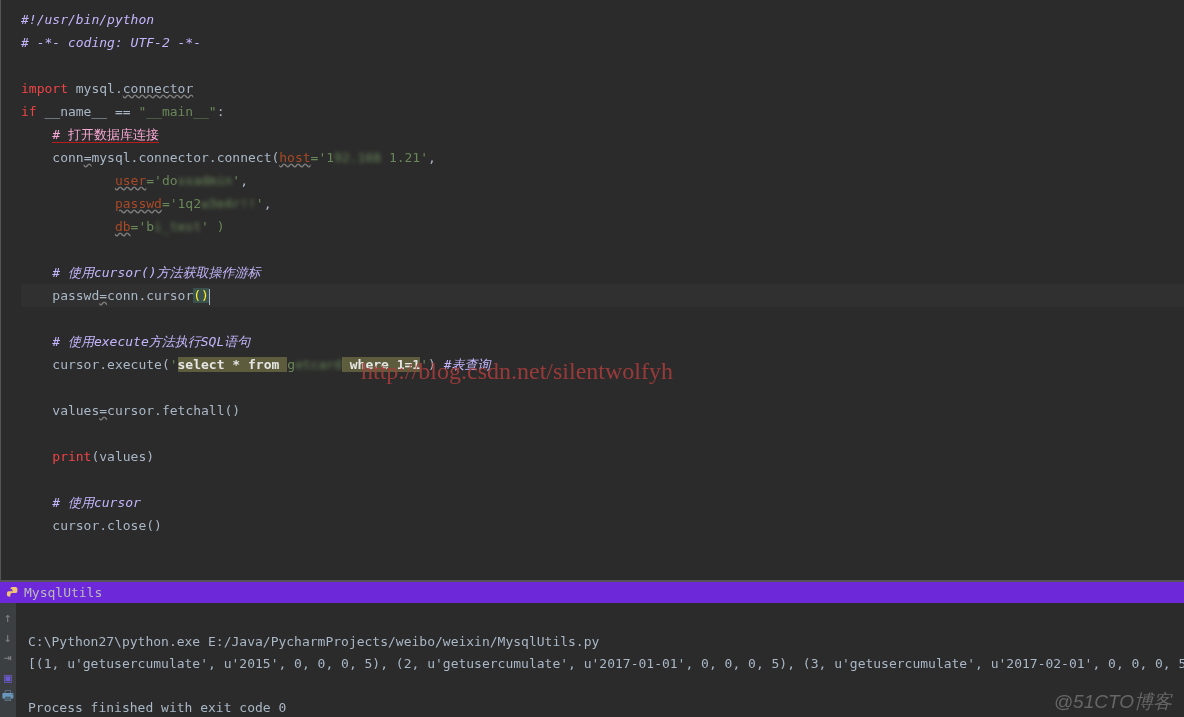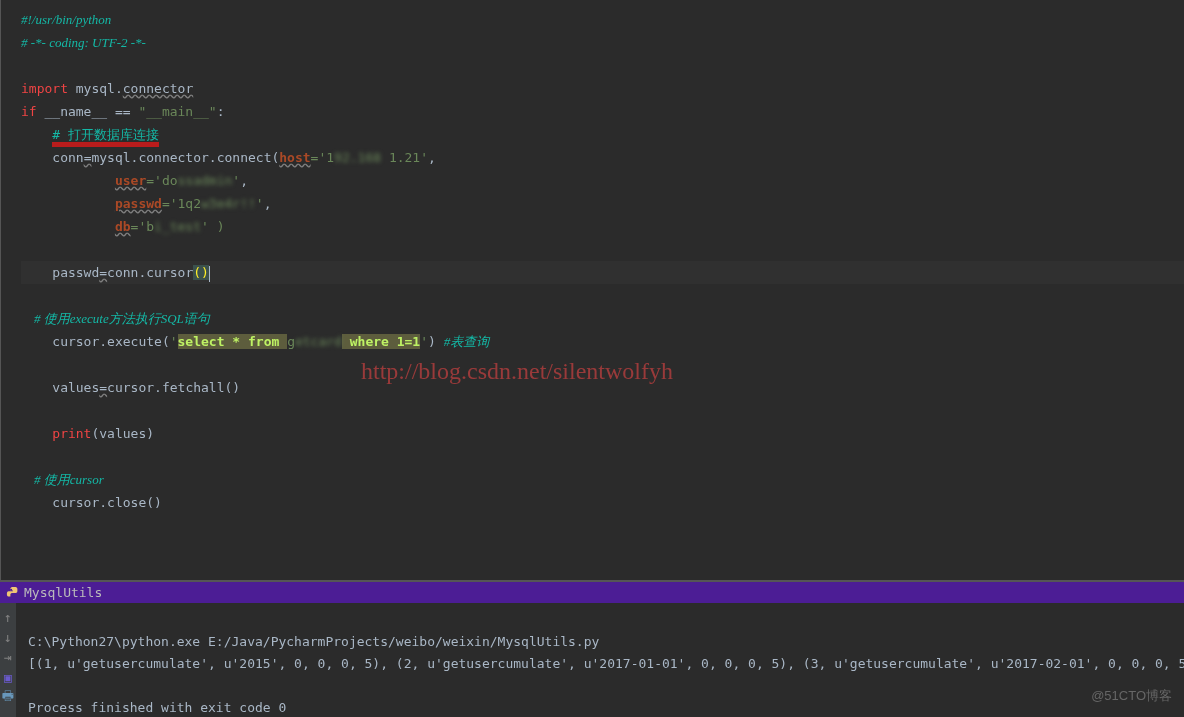--- a/index.html
+++ b/index.html
@@ -19,26 +19,26 @@
   padding: 8px 0 8px 20px;
   line-height: 23px;
   position: relative;
   border-left: 1px solid #555;
 }
 .line { white-space: pre; }
 .highlight-line {
   background: rgba(50,50,50,0.8);
 }
 .kw { color: #ef4444; font-weight: normal; }
-.comment { color: #14b8a6; font-style: italic; font-family: Liberation Serif, serif; }
-.comment-u { color: #14b8a6; border-bottom: 5px solid #b91c1c; }
+.comment { color: #c4b5fd; font-style: italic; }
+.comment-u { color: #f9a8d4; border-bottom: 1px solid #b91c1c; }
 .str { color: #6a8759; }
-.str-hl { color: #bef264; background: #5d5d3d; font-weight: bold; }
+.str-hl { color: #e5e5e5; background: #5d5d3d; font-weight: bold; }
 .ident-u { color: #a9b7c6; text-decoration: underline wavy #808080; }
-.kwarg { color: #aa4926; text-decoration: underline wavy #808080; font-weight: bold; }
+.kwarg { color: #aa4926; text-decoration: underline wavy #808080; }
 .paren-hl { background: #3b514d; color: #ffef28; }
 .name { color: #a9b7c6; }
 .blurred { filter: blur(2px); }
 .watermark {
   position: absolute;
   top: 360px;
   left: 360px;
   color: #a63c3c;
   font-size: 24px;
   font-family: Liberation Serif, serif;
@@ -51,21 +51,21 @@
   width: 1px;
   height: 16px;
   background: #a9b7c6;
   vertical-align: middle;
 }
 .console-panel {
   background: #2b2b2b;
   border-top: 1px solid #555;
 }
 .console-tab {
-  background: #4c1d95;
+  background: #6d28d9;
   height: 22px;
   display: flex;
   align-items: center;
   padding-left: 6px;
   color: #bbbbbb;
   border-top: 1px solid #555;
 }
 .py-icon {
   display: inline-block;
   width: 14px;
@@ -97,42 +97,44 @@
 .console-text {
   padding: 6px 0 6px 12px;
   font-family: "Consolas", monospace;
   font-size: 13px;
   color: #a9b7c6;
   line-height: 22px;
   white-space: pre;
 }
 .bottom-watermark {
   position: absolute;
-  bottom: 12px;
+  bottom: 2px;
   right: 12px;
   color: #666;
-  font-size: 13px;
+  font-size: 19px;
   font-family: sans-serif;
+  font-style: italic;
 }
 </style>
 </head>
 <body>
 
 <div class="editor-area">
   <div class="line"><span class="comment">#!/usr/bin/python</span></div>
   <div class="line"><span class="comment"># -*- coding: UTF-2 -*-</span></div>
   <div class="line">&nbsp;</div>
   <div class="line"><span class="kw">import</span><span class="name"> mysql.</span><span class="ident-u">connector</span></div>
   <div class="line"><span class="kw">if</span><span class="name"> __name__ == </span><span class="str">"__main__"</span><span>:</span></div>
   <div class="line">    <span class="comment-u"># 打开数据库连接</span></div>
   <div class="line"><span>    conn</span><span class="ident-u">=</span><span>mysql.connector.connect(</span><span class="kwarg">host</span><span class="str">='1</span><span class="str blurred">92.168</span><span class="str"> 1.21'</span><span>,</span></div>
   <div class="line">            <span class="kwarg">user</span><span class="str">='do</span><span class="str blurred">ssadmin</span><span class="str">'</span><span>,</span></div>
   <div class="line">            <span class="kwarg">passwd</span><span class="str">='1q2</span><span class="str blurred">w3e4r!!</span><span class="str">'</span><span>,</span></div>
   <div class="line">            <span class="kwarg">db</span><span class="str">='b</span><span class="str blurred">i_test</span><span class="str">' )</span></div>
   <div class="line">&nbsp;</div>
+  <div class="line"><span class="comment">    # 使用cursor()方法获取操作游标</span></div>
   <div class="line highlight-line"><span>    passwd</span><span class="ident-u">=</span><span>conn.cursor</span><span class="paren-hl">(</span><span class="paren-hl">)</span><span class="cursor-mark"></span></div>
   <div class="line">&nbsp;</div>
   <div class="line"><span class="comment">    # 使用execute方法执行SQL语句</span></div>
   <div class="line"><span>    cursor.execute(</span><span class="str">'</span><span class="str-hl">select * from </span><span class="str">g</span><span class="str blurred">etcard</span><span class="str-hl"> where 1=1</span><span class="str">'</span><span>) </span><span class="comment">#表查询</span></div>
   <div class="line">&nbsp;</div>
   <div class="line"><span>    values</span><span class="ident-u">=</span><span>cursor.fetchall()</span></div>
   <div class="line">&nbsp;</div>
   <div class="line">    <span class="kw">print</span><span>(values)</span></div>
   <div class="line">&nbsp;</div>
   <div class="line"><span class="comment">    # 使用cursor</span></div>

